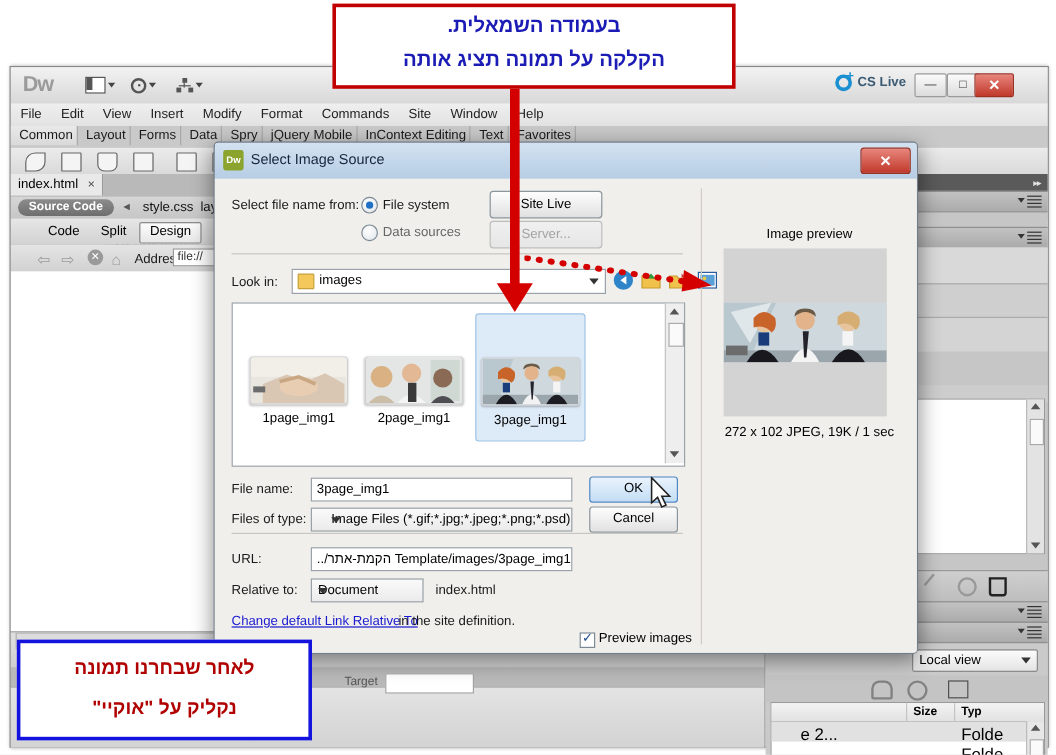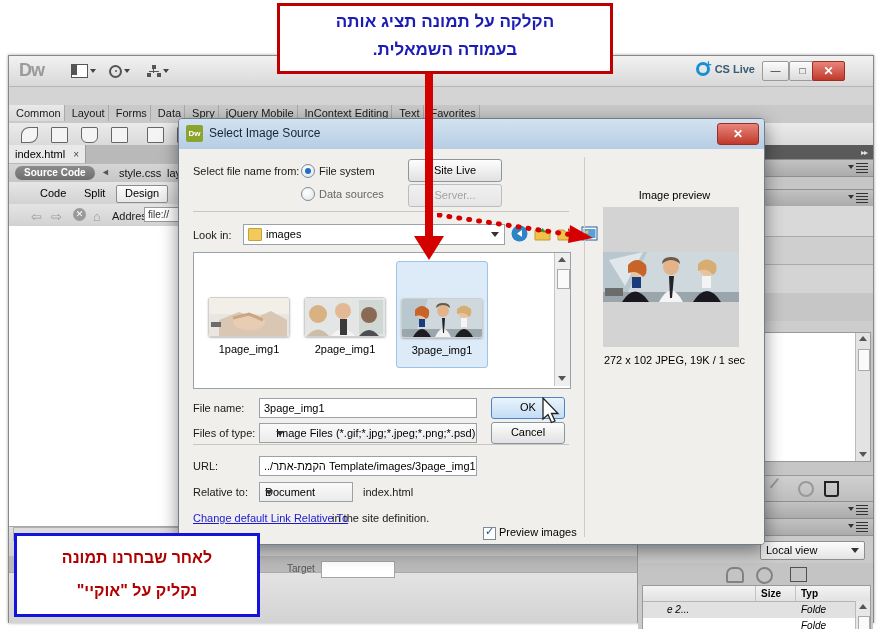--- a/index.html
+++ b/index.html
@@ -125,21 +125,21 @@
      border-radius:2px;background:linear-gradient(#fcfcfc,#e4e4e4);font-size:11px;line-height:16px;padding-left:5px;}
   #localview .cc{position:absolute;right:5px;top:6px;width:0;height:0;
      border-left:4px solid transparent;border-right:4px solid transparent;border-top:5px solid #333;}
   #filestool{position:absolute;left:0;top:27px;width:235px;height:22px;background:#c4c4c4;}
   .ftic{position:absolute;top:4px;width:15px;height:14px;opacity:.45;}
   #filelist{position:absolute;left:4px;top:49px;width:227px;height:85px;background:#fff;border:1px solid #9a9a9a;}
   #fl-head{position:absolute;left:0;top:0;width:100%;height:15px;
      background:linear-gradient(#f3f3f3,#e2e2e2);border-bottom:1px solid #b5b5b5;font-size:10px;font-weight:bold;}
   #fl-head .c{position:absolute;top:2px;}
   #fl-head .sep{position:absolute;top:0;width:1px;height:15px;background:#c3c3c3;}
-  .frow{position:absolute;left:0;width:212px;height:16px;font-size:10px;font-style:italic;}
+  .frow{position:absolute;left:0;width:212px;height:16px;font-size:14px;}
   .frow.sel{background:#e1e1e1;}
   .fname{position:absolute;left:24px;top:2px;}
   .fsize{position:absolute;left:118px;top:2px;text-align:right;width:34px;}
   .ftype{position:absolute;left:158px;top:2px;}
   #fl-vsb{position:absolute;right:0;top:15px;width:14px;height:68px;background:#e7e7e7;border-left:1px solid #bbb;}
   
   #dialog{position:absolute;left:178px;top:118px;width:585px;height:425px;
      background:#eceae5;border:1px solid #6f7d8c;border-radius:4px;
      box-shadow:0 5px 18px rgba(0,0,0,.45);}
   #dlg-title{position:absolute;left:0;top:0;width:100%;height:30px;
@@ -251,20 +251,32 @@
       <i>—</i>
       </div>
     <div class="winbtn" id="btn-max">
       <i>□</i>
       </div>
     <div class="winbtn" id="btn-close">
       <i>✕</i>
       </div>
   </div>
 
+  <div id="menubar">
+      <div class="mi">File</div>
+      <div class="mi">Edit</div>
+      <div class="mi">View</div>
+      <div class="mi">Insert</div>
+      <div class="mi">Modify</div>
+      <div class="mi">Format</div>
+      <div class="mi">Commands</div>
+      <div class="mi">Site</div>
+      <div class="mi">Window</div>
+      <div class="mi">Help</div>
+    </div>
 
   <div id="insertbar">
       <div class="ti sel">Common</div>
       <div class="ti">Layout</div>
       <div class="ti">Forms</div>
       <div class="ti">Data</div>
       <div class="ti">Spry</div>
       <div class="ti">jQuery Mobile</div>
       <div class="ti">InContext Editing</div>
       <div class="ti">Text</div>
@@ -611,19 +623,19 @@
 <div id="arrow-v-head"></div>
 <svg id="arrow-diag" viewBox="0 0 160 32">
   <line x1="2" y1="2" x2="136" y2="22" stroke="#d40000" stroke-width="5" stroke-dasharray="1 9" stroke-linecap="round"></line>
   <path d="M133 12 L156 25 L131 30 Z" fill="#d40000"></path>
 </svg>
 <svg id="cursor" width="26" height="30" viewBox="0 0 26 30">
   <path d="M2 1 L2 22 L7 17.5 L10.5 25.5 L14 24 L10.5 16.5 L17 16.5 Z" fill="#fff" stroke="#222" stroke-width="1.3"></path>
 </svg>
 
 <div id="callout-top">
+  <div>בעמודה השמאלית.</div>
   <div>הקלקה על תמונה תציג אותה</div>
-  <div>בעמודה השמאלית.</div>
 </div>
 <div id="callout-bottom">
   <div>לאחר שבחרנו תמונה</div>
   <div>נקליק על "אוקיי"</div>
 </div>
 
 </body></html>

